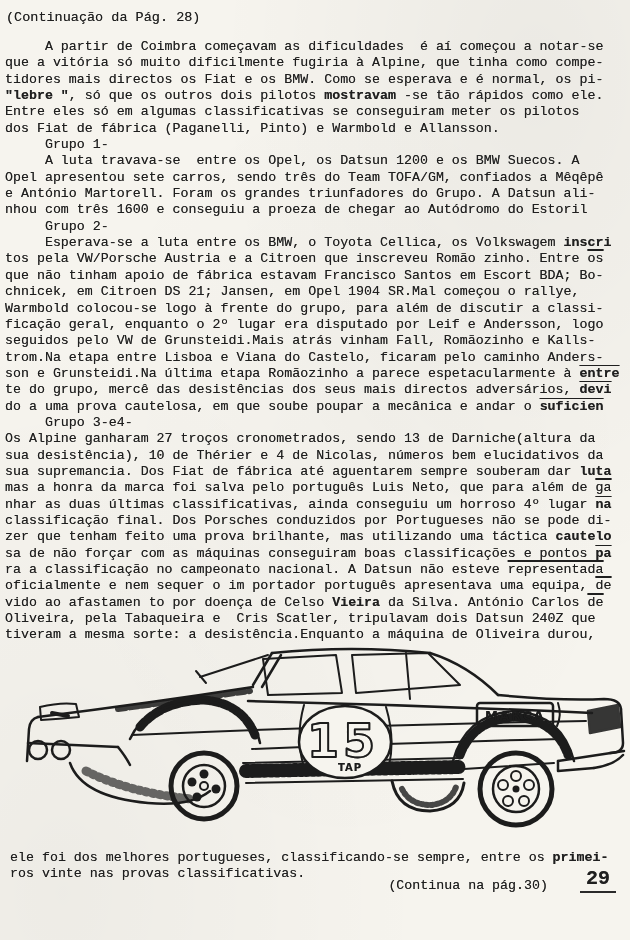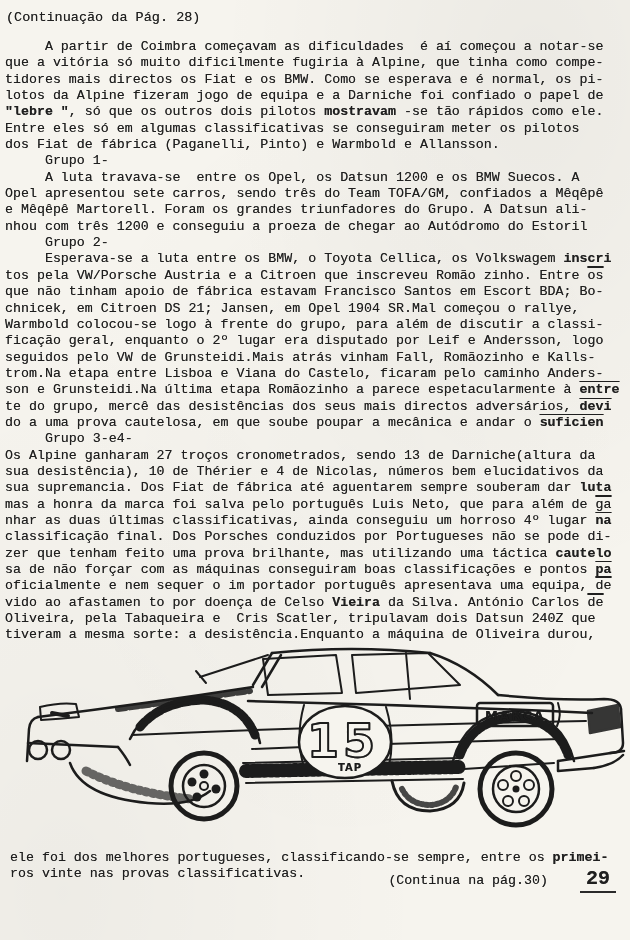--- a/index.html
+++ b/index.html
@@ -20,48 +20,47 @@
   }
   .header{padding:9px 0 0 6px;font-size:13.5px;line-height:17px;}
   .doc{padding-left:5px;margin-top:13px;}
   .tline{white-space:pre;font-size:13.3px;line-height:16.35px;}
   .b{font-weight:bold;}
   .o{text-decoration:overline;text-decoration-thickness:1.5px;}
   .b.o{text-decoration:overline;}
   .car{display:block;margin-top:1px;}
   .footer{padding-left:10px;margin-top:0;}
   .meta{
-    display:flex;justify-content:flex-end;align-items:center;gap:32px;
+    display:flex;justify-content:flex-end;align-items:flex-end;gap:32px;
     padding-right:14px;margin-top:-15px;font-size:13.3px;
   }
   .pagenum{
     font-size:20px;font-weight:bold;
     border-bottom:2px solid #2a2a2a;padding:0 6px 1px;
   }
 </style>
 </head>
 <body>
 
 <div class="page">
 
   <div class="header">(Continuação da Pág. 28)</div>
 
   <div class="doc" id="doc-lines">
       <div class="tline"><span class="">     A partir de Coimbra começavam as dificuldades  é aí começou a notar-se</span></div>
       <div class="tline"><span class="">que a vitória só muito dificilmente fugiria à Alpine, que tinha como compe-</span></div>
       <div class="tline"><span class="">tidores mais directos os Fiat e os BMW. Como se esperava e é normal, os pi-</span></div>
-      <div class="tline"><span class="">lotos da Alpine fizeram jogo de equipa e a Darniche foi confiado o papel de</span></div>
       <div class="tline"><span class="b ">"lebre "</span><span class="">, só que os outros dois pilotos </span><span class="b ">mostravam</span><span class=""> -se tão rápidos como ele.</span></div>
       <div class="tline"><span class="">Entre eles só em algumas classificativas se conseguiram meter os pilotos</span></div>
       <div class="tline"><span class="">dos Fiat de fábrica (Paganelli, Pinto) e Warmbold e Allansson.</span></div>
       <div class="tline"><span class="">     Grupo 1-</span></div>
       <div class="tline"><span class="">     A luta travava-se  entre os Opel, os Datsun 1200 e os BMW Suecos. A</span></div>
       <div class="tline"><span class="">Opel apresentou sete carros, sendo três do Team TOFA/GM, confiados a Mêqêpê</span></div>
-      <div class="tline"><span class="">e Mêqêpê Martorell. Foram os grandes triunfadores do Grupo. A Datsun ali-</span></div>
-      <div class="tline"><span class="">nhou com três 1200 e conseguiu a proeza de chegar ao Autódromo do Estoril</span></div>
+      <div class="tline"><span class="">e António Martorell. Foram os grandes triunfadores do Grupo. A Datsun ali-</span></div>
+      <div class="tline"><span class="">nhou com três 1600 e conseguiu a proeza de chegar ao Autódromo do Estoril</span></div>
       <div class="tline"><span class="">     Grupo 2-</span></div>
       <div class="tline"><span class="">     Esperava-se a luta entre os BMW, o Toyota Cellica, os Volkswagem </span><span class="b ">inscri</span></div>
       <div class="tline"><span class="">tos pela VW/Porsche Austria e a Citroen que inscreveu Romão zinho. Entre </span><span class="o">os</span></div>
       <div class="tline"><span class="">que não tinham apoio de fábrica estavam Francisco Santos em Escort BDA; Bo-</span></div>
       <div class="tline"><span class="">chnicek, em Citroen DS 21; Jansen, em Opel 1904 SR.Mal começou o rallye,</span></div>
       <div class="tline"><span class="">Warmbold colocou-se logo à frente do grupo, para além de discutir a classi-</span></div>
       <div class="tline"><span class="">ficação geral, enquanto o 2º lugar era disputado por Leif e Andersson, logo</span></div>
       <div class="tline"><span class="">seguidos pelo VW de Grunsteidi.Mais atrás vinham Fall, Romãozinho e Kalls-</span></div>
       <div class="tline"><span class="">trom.Na etapa entre Lisboa e Viana do Castelo, ficaram pelo caminho Anders-</span></div>
       <div class="tline"><span class="">son e Grunsteidi.Na última etapa Romãozinho a parece espetacularmente à </span><span class="b o">entre</span></div>
@@ -69,20 +68,21 @@
       <div class="tline"><span class="">do a uma prova cautelosa, em que soube poupar a mecânica e andar o </span><span class="b o">suficien</span></div>
       <div class="tline"><span class="">     Grupo 3-e4-</span></div>
       <div class="tline"><span class="">Os Alpine ganharam 27 troços cronometrados, sendo 13 de Darniche(altura da</span></div>
       <div class="tline"><span class="">sua desistência), 10 de Thérier e 4 de Nicolas, números bem elucidativos da</span></div>
       <div class="tline"><span class="">sua supremancia. Dos Fiat de fábrica até aguentarem sempre souberam dar </span><span class="b ">luta</span></div>
       <div class="tline"><span class="">mas a honra da marca foi salva pelo português Luis Neto, que para além de </span><span class="o">ga</span></div>
       <div class="tline"><span class="">nhar as duas últimas classificativas, ainda conseguiu um horroso 4º lugar </span><span class="b o">na</span></div>
       <div class="tline"><span class="">classificação final. Dos Porsches conduzidos por Portugueses não se pode di-</span></div>
       <div class="tline"><span class="">zer que tenham feito uma prova brilhante, mas utilizando uma táctica </span><span class="b ">cautelo</span></div>
       <div class="tline"><span class="">sa de não forçar com as máquinas conseguiram boas classificações e pontos </span><span class="b o">pa</span></div>
+      <div class="tline"><span class="">ra a classificação no campeonato nacional. A Datsun não esteve </span><span class="o">representada</span></div>
       <div class="tline"><span class="">oficialmente e nem sequer o im portador português apresentava uma equipa, </span><span class="o">de</span></div>
       <div class="tline"><span class="">vido ao afastamen to por doença de Celso </span><span class="b ">Vieira</span><span class=""> da Silva. António Carlos </span><span class="o">de</span></div>
       <div class="tline"><span class="">Oliveira, pela Tabaqueira e  Cris Scatler, tripulavam dois Datsun 240Z que</span></div>
       <div class="tline"><span class="">tiveram a mesma sorte: a desistência.Enquanto a máquina de Oliveira durou,</span></div>
     </div>
 
   <svg class="car" width="630" height="205" viewBox="0 0 630 205" xmlns="http://www.w3.org/2000/svg">
     <g stroke="#1c1c1c" fill="none" stroke-width="2.5" stroke-linecap="round" stroke-linejoin="round">
 
       <g>

